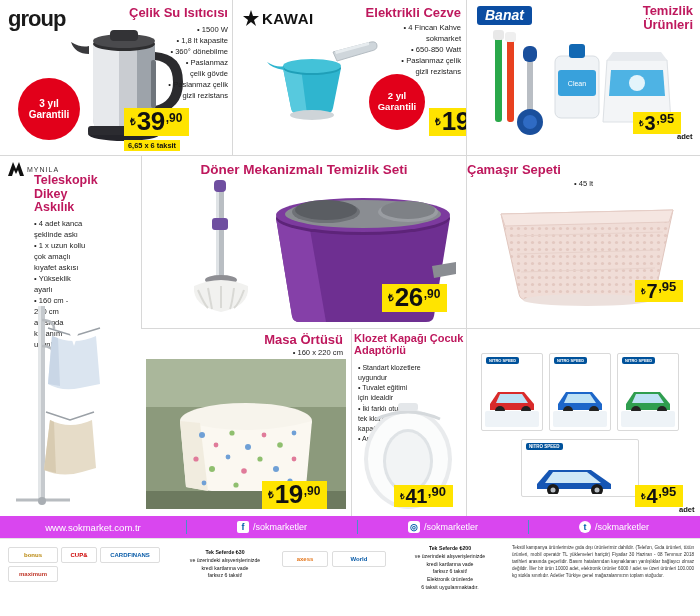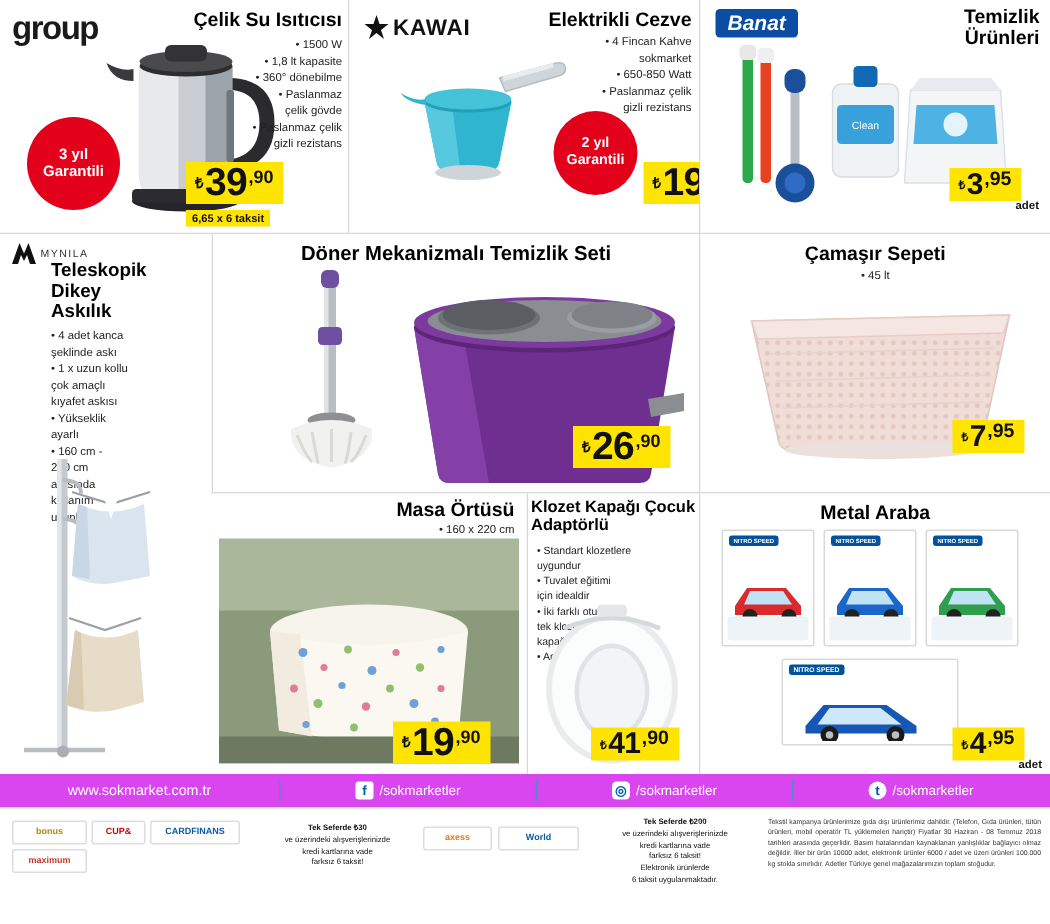--- a/index.html
+++ b/index.html
@@ -12,21 +12,21 @@
   }
   .page { position: relative; width: 700px; height: 616px; padding-left: 36px; }
 
   
   .cell { position: absolute; background: #fff; overflow: hidden; }
   .vline { position: absolute; background: #d8d8d8; width: 1px; }
   .hline { position: absolute; background: #d8d8d8; height: 1px; }
 
   .brand { font-weight: bold; color: #111; }
   .ptitle {
-    font-weight: bold; color: #000000; line-height: 1.08;
+    font-weight: bold; color: #be185d; line-height: 1.08;
   }
   .bullets { font-size: 7.6px; color: #222; line-height: 1.45; }
   .bullets div { white-space: nowrap; }
 
   
   .pricetag {
     position: absolute;
     background: #ffe400;
     display: flex; align-items: flex-end; justify-content: center;
     padding: 2px 7px 2px 6px;
@@ -330,21 +330,21 @@
     </svg>
 
     <div class="pricetag" style="left:240px; top:128px;">
       <span class="lira">₺</span>
         <span class="int">26</span>
         <span class="dec">,90</span>
     </div>
   </div>
 
   <div class="cell" style="left:467px; top:156px; width:233px; height:172px;">
-    <div style="position:absolute; left:0; top:4px; width:233px; text-align:center;">
+    <div style="position:absolute; left:0; top:4px; width:233px; ">
       <span class="ptitle" style="font-size:13px;">Çamaşır Sepeti</span>
     </div>
     <div class="bullets" id="b5" style="position:absolute; left:0; top:22px; width:233px; text-align:center;">
         <div>• 45 lt</div>
       </div>
 
     <svg width="200" height="120" style="position:absolute; left:20px; top:34px;">
       <defs>
         <pattern id="weave" width="7" height="7" patternUnits="userSpaceOnUse">
           <rect width="7" height="7" fill="#f0ddd7"></rect>
@@ -440,23 +440,20 @@
     </svg>
 
     <div class="pricetag small" style="left:42px; top:156px;">
       <span class="lira">₺</span>
         <span class="int">41</span>
         <span class="dec">,90</span>
     </div>
   </div>
 
   <div class="cell" style="left:467px; top:329px; width:233px; height:187px;">
-    <div style="position:absolute; left:0; top:4px; width:233px; text-align:center;">
-      <span class="ptitle" style="font-size:13px;">Metal Araba</span>
-    </div>
 
     <div style="position:absolute; left:14px; top:24px; display:flex; gap:6px;">
       <div class="cardbox" style="position:relative; width:62px; height:78px;">
         <div class="cardchip" style="left:4px; top:3px; font-size:4px;">NITRO SPEED</div>
         <svg width="58" height="40" style="position:absolute; left:2px; top:24px;">
           <path d="M6 26 L14 14 L40 14 L50 26 L50 32 L6 32 Z" fill="#d92b2b"></path>
           <path d="M16 16 L38 16 L44 25 L12 25 Z" fill="#bfe2f5"></path>
           <circle cx="16" cy="33" r="5" fill="#222"></circle>
             <circle cx="42" cy="33" r="5" fill="#222"></circle>
         </svg>

